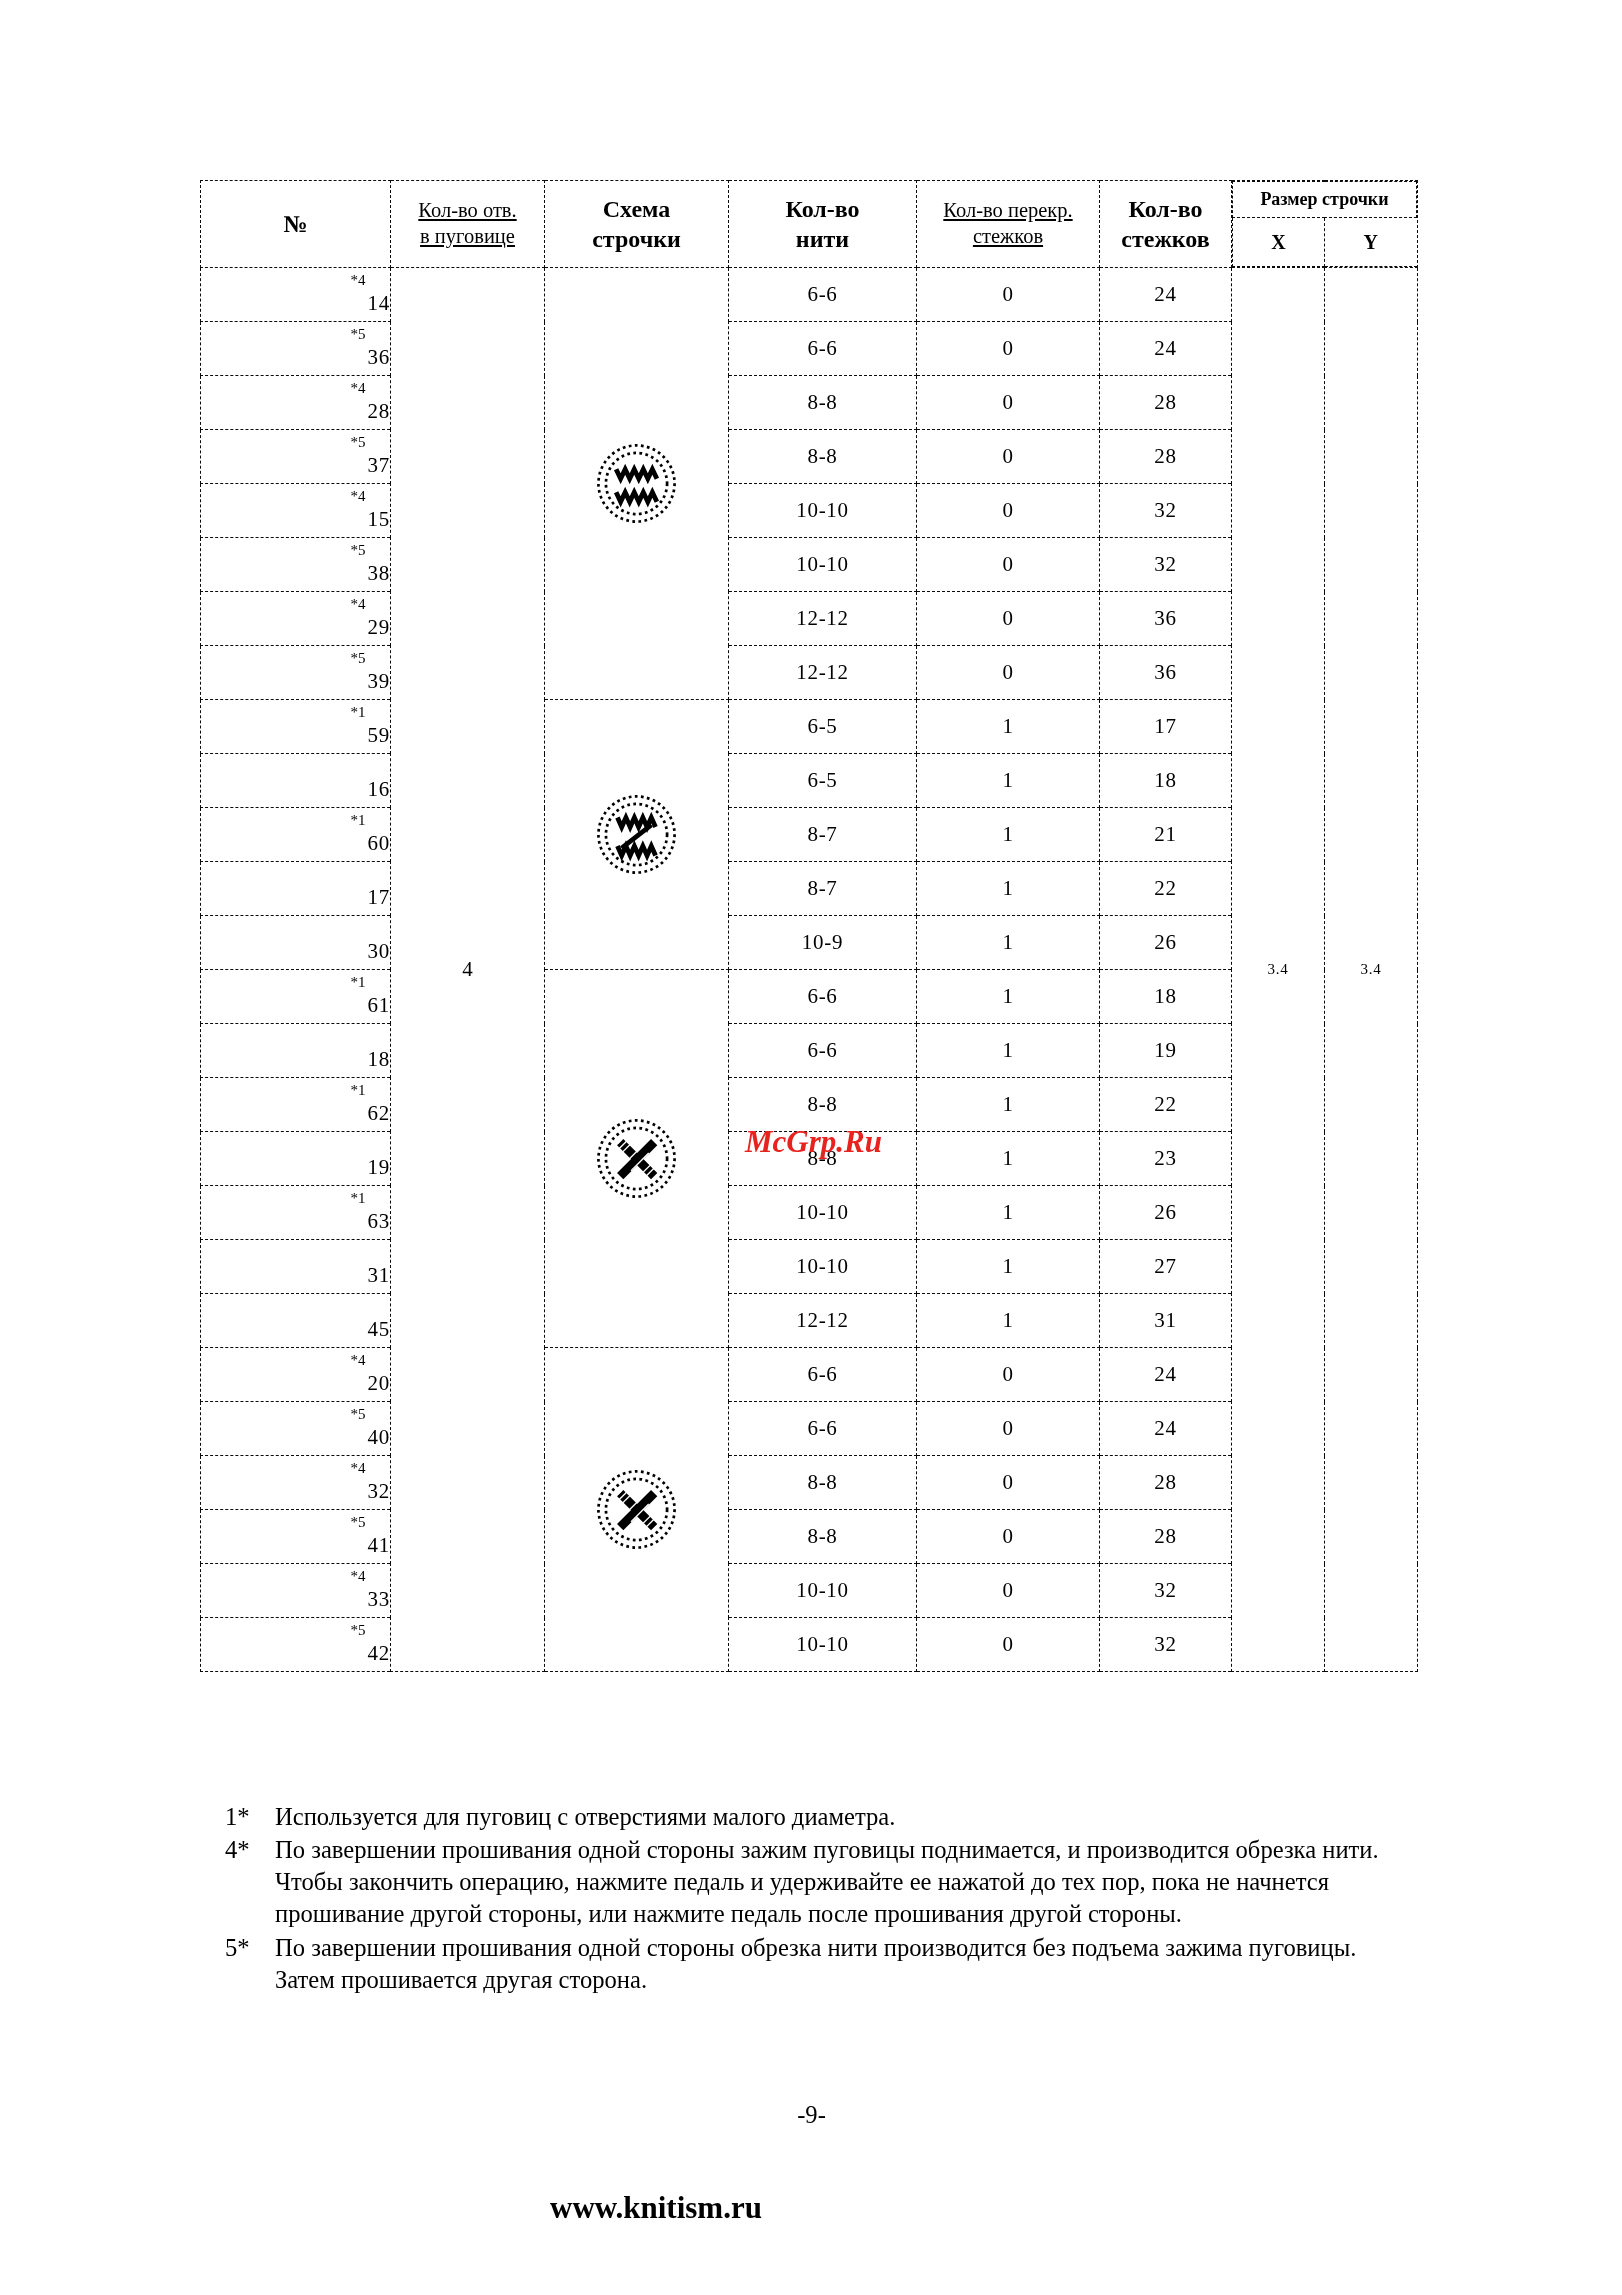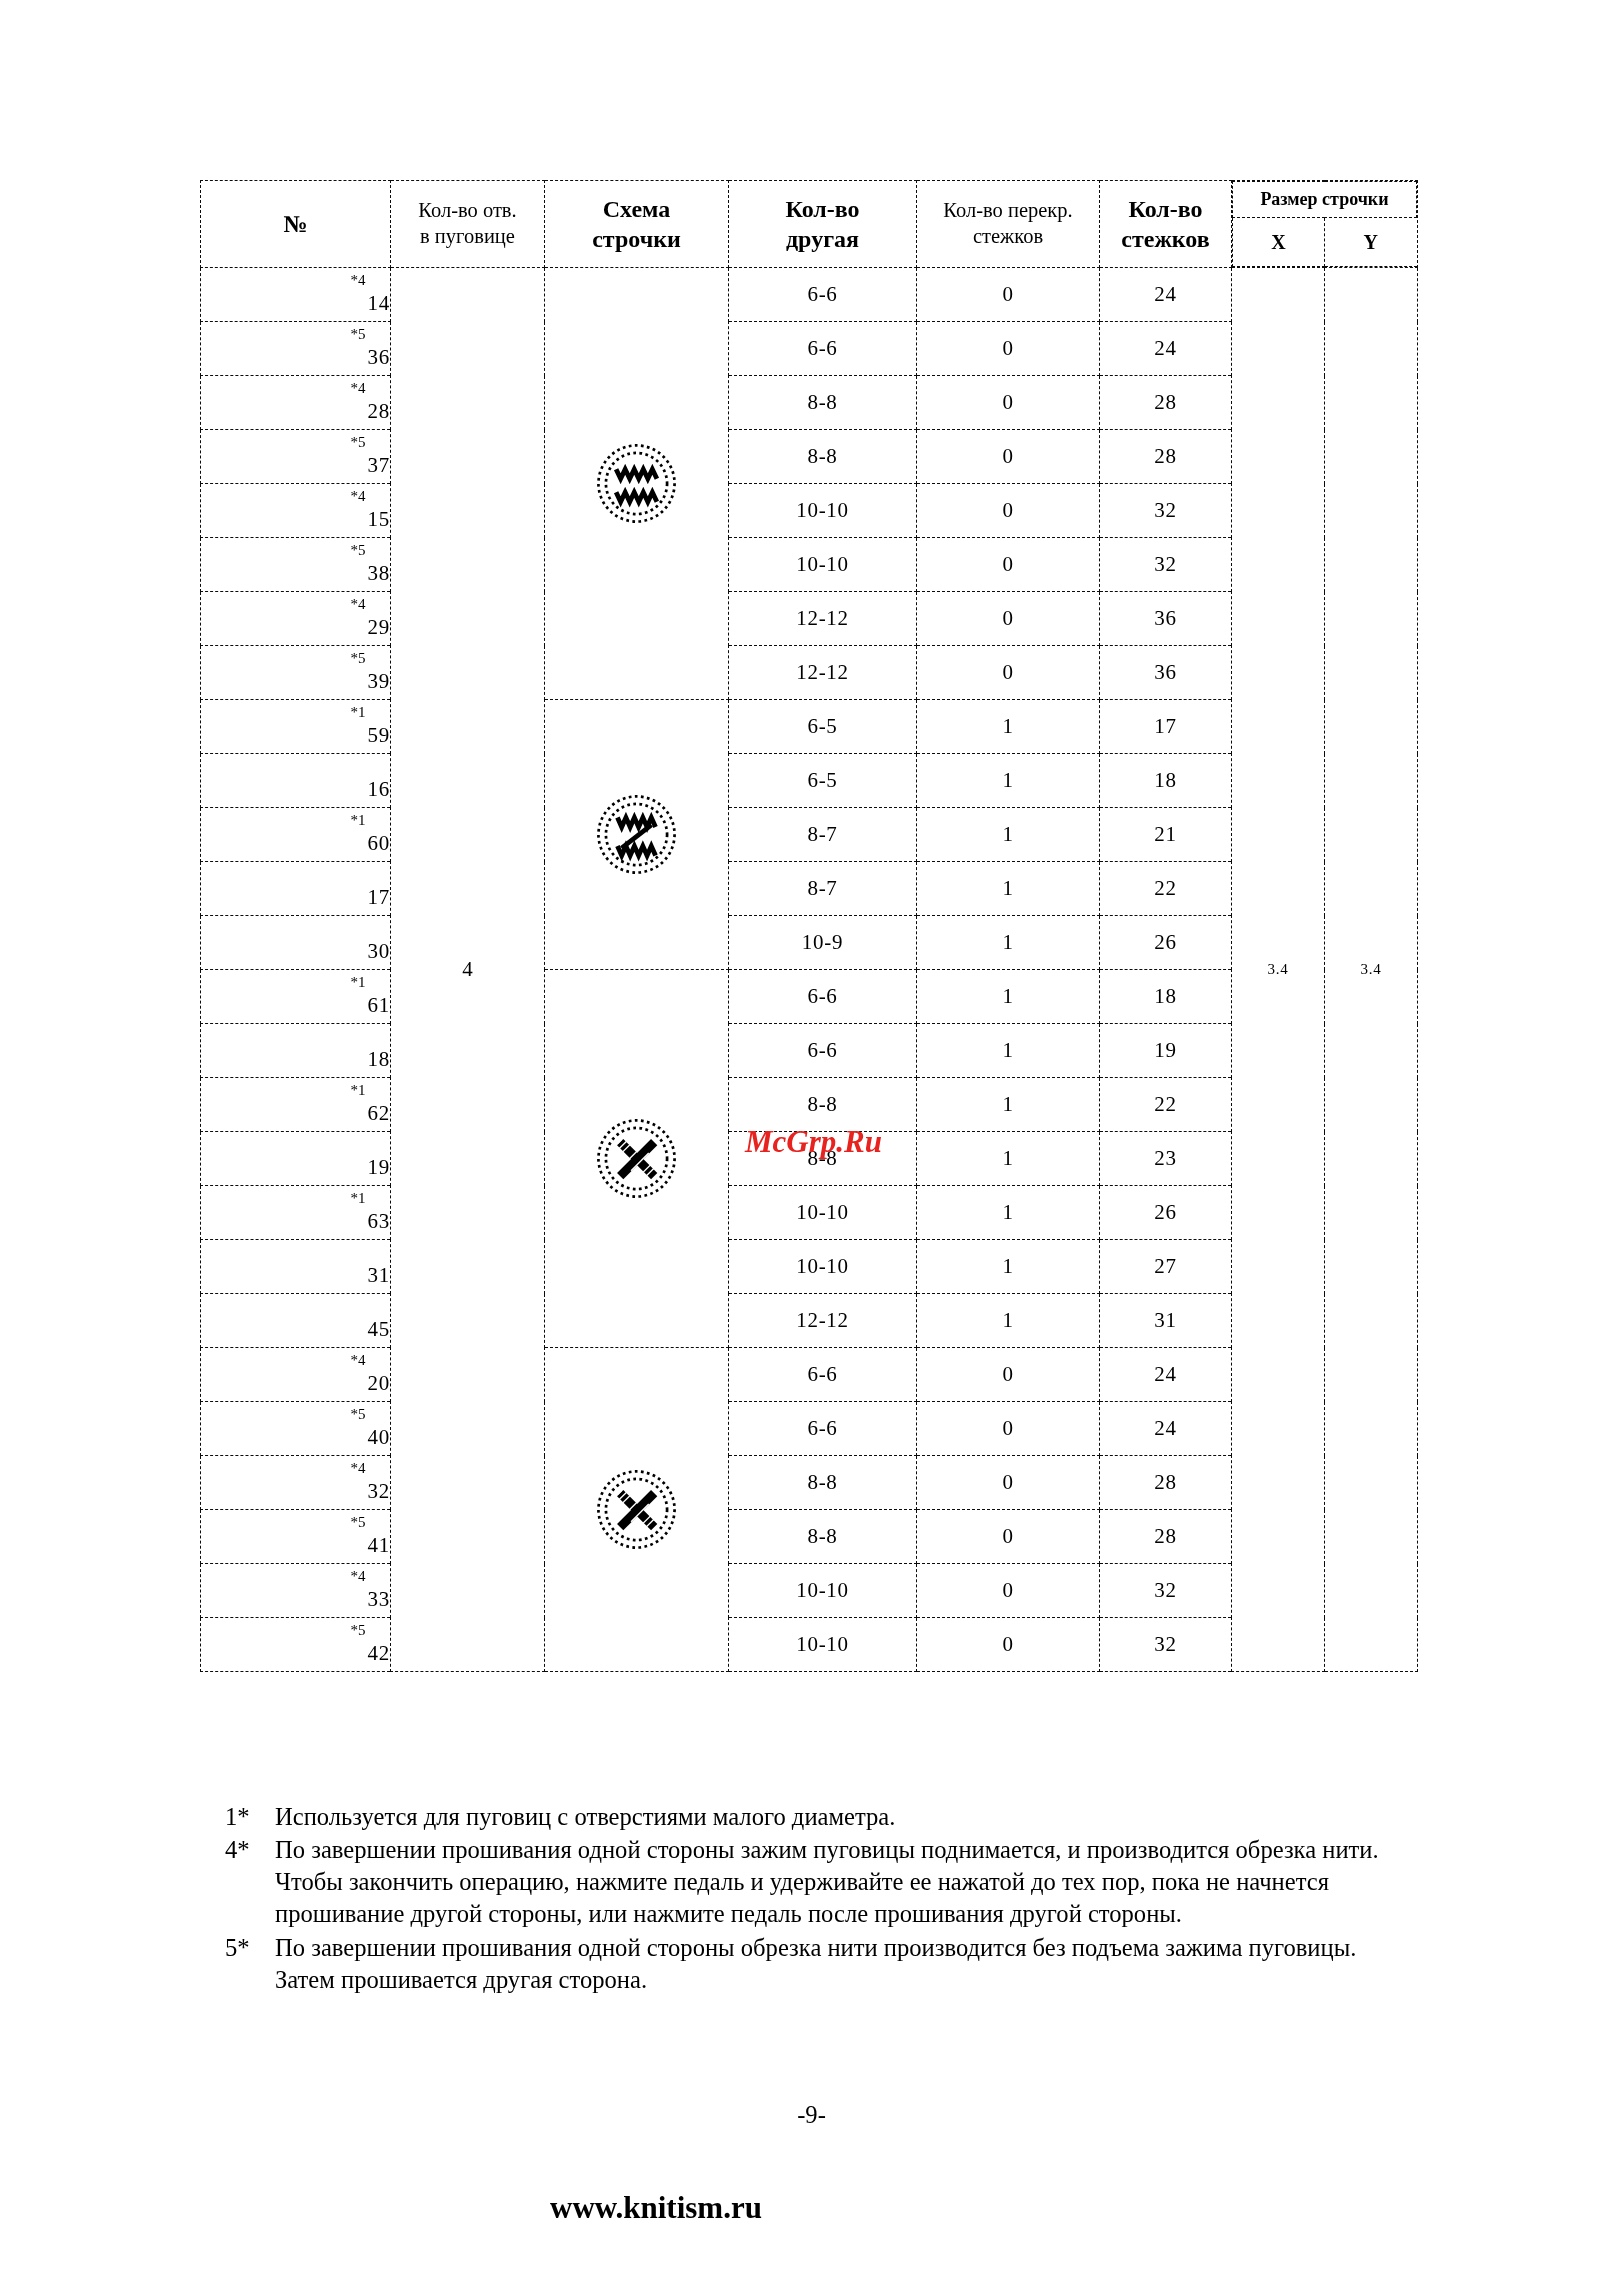--- a/index.html
+++ b/index.html
@@ -58,20 +58,21 @@
 
   .hdr-cell {
     height: 83px;
     font-size: 24px;
     line-height: 1.25;
     font-weight: 700;
   }
   .hdr-cell.small {
     font-size: 20.5px;
     font-weight: 400;
+    text-decoration: underline;
   }
   .hdr-size-wrap { padding: 0 !important; }
   .hdr-size-wrap table {
     border-collapse: collapse;
     width: 100%;
     height: 83px;
     table-layout: fixed;
   }
   .hdr-size-wrap td {
     border: none;
@@ -214,21 +215,21 @@
           <th class="hdr-cell small">
             <div>Кол-во отв.</div>
             <div>в пуговице</div>
           </th>
           <th class="hdr-cell">
             <div>Схема</div>
             <div>строчки</div>
           </th>
           <th class="hdr-cell">
             <div>Кол-во</div>
-            <div>другая</div>
+            <div>нити</div>
           </th>
           <th class="hdr-cell small">
             <div>Кол-во перекр.</div>
             <div>стежков</div>
           </th>
           <th class="hdr-cell">
             <div>Кол-во</div>
             <div>стежков</div>
           </th>
           <th class="hdr-size-wrap" colspan="2">

